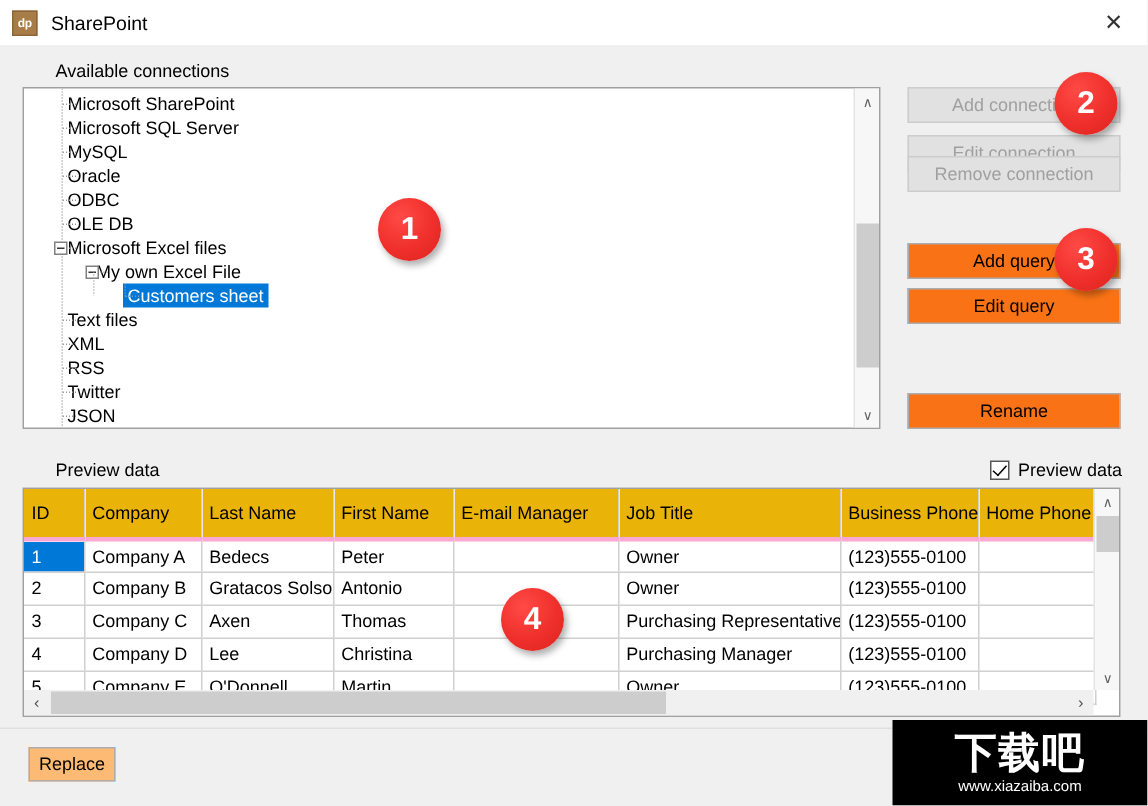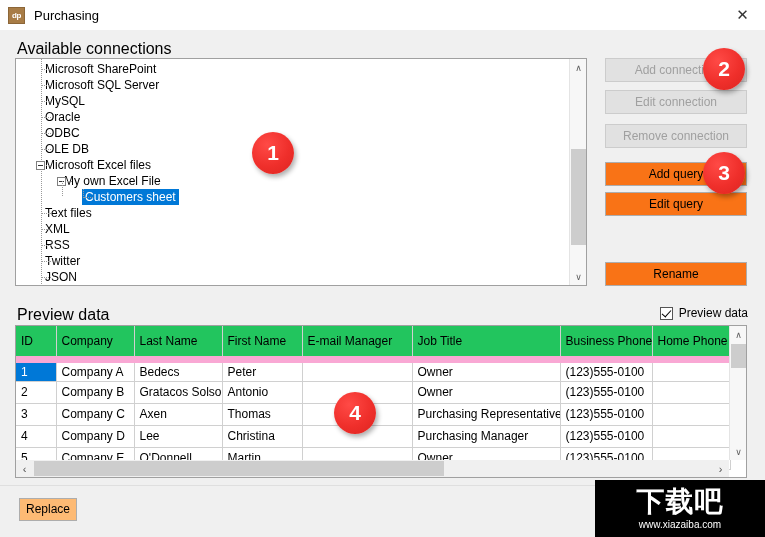--- a/index.html
+++ b/index.html
@@ -32,21 +32,21 @@
   }
   .title-close {
     position: absolute; right: 0; top: 0;
     width: 45px; height: 30px;
     display: flex; align-items: center; justify-content: center;
     font-size: 15px; color: #333; cursor: default;
   }
 
   
   .field-label {
-    position: absolute; font-size: 16px; color: #000;
+    position: absolute; font-size: 12px; color: #000; margin-left: 20px;
   }
   #lbl-available { left: 17px; top: 40px; }
   #lbl-preview   { left: 17px; top: 306px; }
 
   
   .tree-panel {
     position: absolute; left: 15px; top: 58px;
     width: 572px; height: 228px;
     background: #fff; border: 1px solid #a0a0a0;
     overflow: hidden;
@@ -120,21 +120,21 @@
   
   .btn {
     position: absolute; left: 605px; width: 142px; height: 24px;
     background: #f97316; border: 1px solid #adadad;
     font-family: "Liberation Sans", sans-serif; font-size: 12px; color: #000;
     text-align: center; line-height: 22px; cursor: default;
   }
   .btn.disabled { color: #a0a0a0; border-color: #cccccc; background: #e1e1e1; }
   #btn-add-conn    { top: 58px; }
   #btn-edit-conn   { top: 90px; }
-  #btn-remove-conn { top: 124px; }
+  #btn-remove-conn { top: 104px; }
   #btn-add-query   { top: 162px; }
   #btn-edit-query  { top: 192px; }
   #btn-rem-query   { top: 220px; }
   #btn-rename      { top: 262px; }
 
   
   .checkrow {
     position: absolute; right: 17px; top: 306px;
     display: flex; align-items: center; gap: 6px; font-size: 12px;
   }
@@ -162,22 +162,22 @@
   table.grid th, table.grid td {
     border-right: 1px solid #d0d0d0;
     border-bottom: 1px solid #d0d0d0;
     padding: 2px 5px;
     text-align: left; font-weight: normal;
     white-space: nowrap; overflow: hidden;
     vertical-align: top;
   }
   table.grid th {
     height: 33px; vertical-align: middle;
-    border-bottom: 7px solid #f9a8d4;
-    background: #22c55e;
+    border-bottom: 3px solid #f9a8d4;
+    background: #eab308;
   }
   table.grid td { height: 22px; vertical-align: middle; }
   td.idcell { }
   td.idcell.sel { background: #0078d7; color: #fff; }
 
   .grid-vscroll {
     position: absolute; right: 0; top: 0; width: 17px; bottom: 17px;
     background: #f7f7f7; border-left: 1px solid #e4e4e4;
   }
   .grid-hscroll {
@@ -237,21 +237,21 @@
   .wm-cn { font-size: 28px; font-weight: bold; line-height: 1; letter-spacing: 1px; }
   .wm-url { font-size: 10px; margin-top: 3px; }
 </style>
 </head>
 <body>
 
 <div id="app">
 
   <div class="titlebar">
     <div class="title-icon">dp</div>
-    <div class="title-text">Purchasing</div>
+    <div class="title-text">SharePoint</div>
     <div class="title-close">✕</div>
   </div>
 
   <div class="field-label" id="lbl-available">Available connections</div>
 
   <div class="tree-panel">
     <div class="tree-inner" id="tree-inner">
       <div class="trunk"></div>
     <div class="tree-row"><div class="elbow"></div><span class="tree-label">Microsoft SharePoint</span></div>
         <div class="tree-row"><div class="elbow"></div><span class="tree-label">Microsoft SQL Server</span></div>

